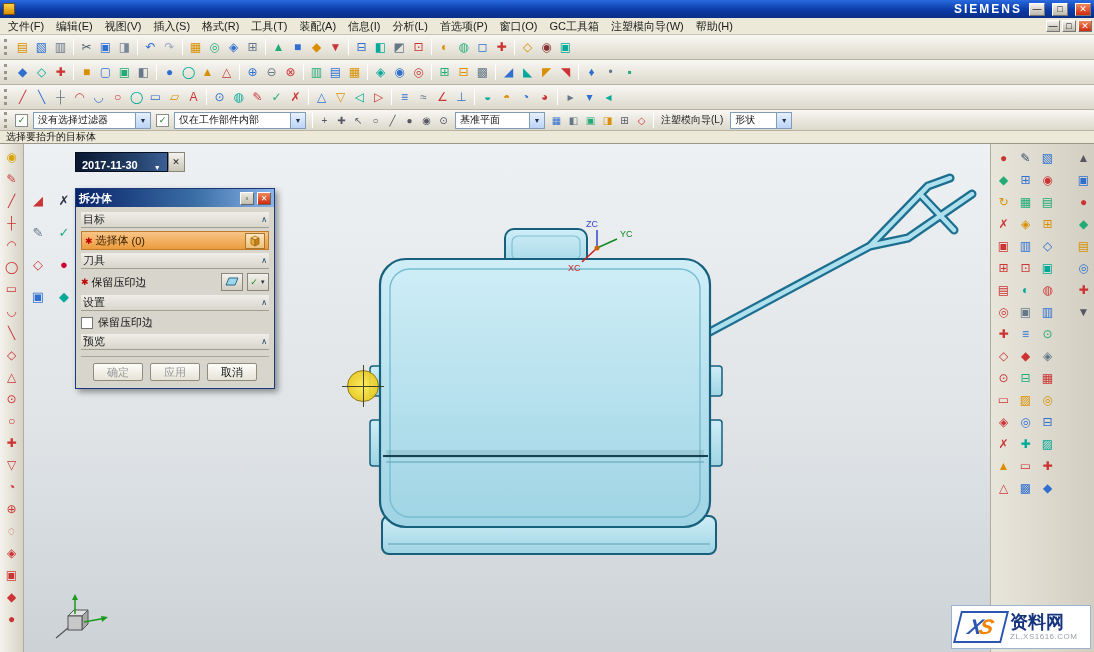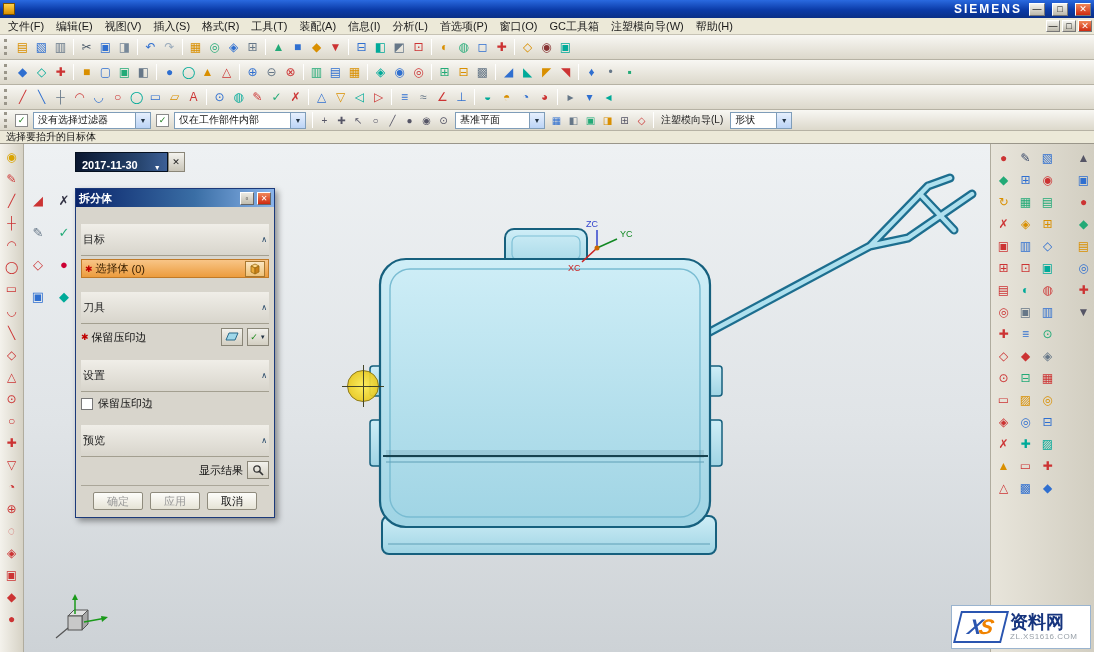--- a/index.html
+++ b/index.html
@@ -63,21 +63,21 @@
   .fcluster .ico{width:20px;height:20px;font-size:13px;}
 
   
   .dlg{position:absolute;left:75px;top:188px;width:200px;background:#d8d5cc;border:1px solid #1c3a7a;box-shadow:3px 3px 6px rgba(0,0,0,.4);z-index:20;}
   .dlg-title{height:18px;background:linear-gradient(90deg,#0a246a 0%,#3a6ea5 60%,#8ab4ea 100%);color:#fff;display:flex;align-items:center;padding:0 3px;gap:3px;font-size:11px;}
   .dlg-title .t{font-weight:bold;}
   .dlg-title .spacer{flex:1;}
   .dlg-tb{width:14px;height:13px;font-size:8px;line-height:12px;text-align:center;background:linear-gradient(#eceae2,#c2beb0);border:1px solid #fff;border-right-color:#666;border-bottom-color:#666;color:#222;}
   .dlg-tb.close{background:linear-gradient(#f0885a,#cf2a10);color:#fff;}
   .dlg-body{padding:3px 5px 4px;}
-  .sec-h{display:flex;align-items:center;height:32px;background:linear-gradient(#f0eee8,#d8d5cc);border-bottom:1px solid #a39f90;color:#222;padding:0 2px;margin-top:14px;}
+  .sec-h{display:flex;align-items:center;height:16px;background:linear-gradient(#f0eee8,#d8d5cc);border-bottom:1px solid #a39f90;color:#222;padding:0 2px;margin-top:2px;}
   .sec-h .car{margin-left:auto;font-size:8px;color:#246;}
   .selrow{height:19px;margin:3px 0;background:linear-gradient(#f8c587,#ec9c3e);border:1px solid #c07a28;display:flex;align-items:center;padding:0 3px;color:#3a2000;}
   .star{color:#c00000;font-size:9px;margin-right:3px;}
   .selrow .count{margin-left:3px;}
   .cubebtn{margin-left:auto;width:20px;height:16px;background:linear-gradient(#fbe6c2,#eec27a);border:1px solid #a87830;display:flex;align-items:center;justify-content:center;}
   .formrow{display:flex;align-items:center;margin:4px 0;color:#111;}
   .dcombo{margin-left:auto;width:86px;height:17px;background:#fff;border:1px solid #7f9db9;display:flex;align-items:center;padding-left:3px;font-size:10px;}
   .dcombo .arrow{margin-left:auto;width:14px;height:15px;background:linear-gradient(#e7f0fd,#bcd4f6);border-left:1px solid #7f9db9;font-size:7px;display:flex;align-items:center;justify-content:center;color:#234;}
   .pbtn{width:22px;height:18px;background:linear-gradient(#f2f1ec,#d3cfc2);border:1px solid #8a8678;display:flex;align-items:center;justify-content:center;margin-left:4px;font-size:10px;}
   .pbtn.first{margin-left:auto;}
@@ -529,29 +529,20 @@
     </div>
     <div class="formrow">
       <span class="cb"></span>
       <span>保留压印边</span>
     </div>
 
     <div class="sec-h">
       <span>预览</span>
       <span class="car">∧</span>
     </div>
-    <div class="formrow" style="justify-content:flex-end;">
-      <span>显示结果</span>
-      <span class="pbtn">
-        <svg width="12" height="12" viewBox="0 0 12 12">
-            <circle cx="5" cy="5" r="3.2" fill="none" stroke="#333" stroke-width="1.3"></circle>
-            <line x1="7.4" y1="7.4" x2="11" y2="11" stroke="#333" stroke-width="1.6"></line>
-          </svg>
-      </span>
-    </div>
 
     <div class="btnrow">
       <span class="btn disabled">确定</span>
       <span class="btn disabled">应用</span>
       <span class="btn">取消</span>
     </div>
   </div>
 </div>
 
 <div class="cursor"></div>

